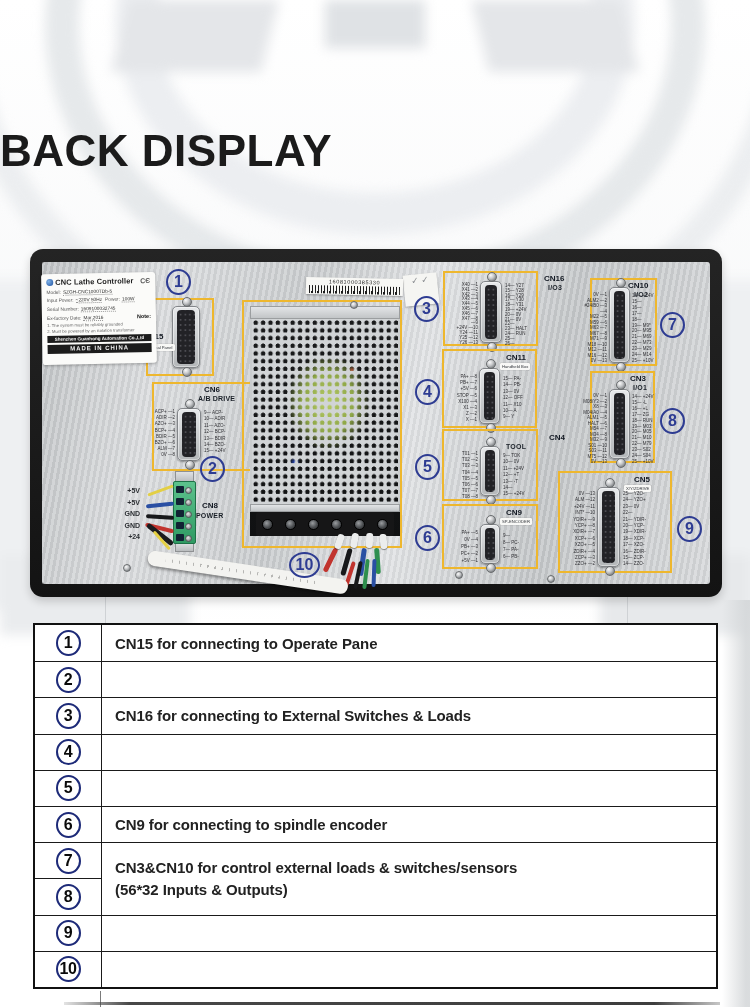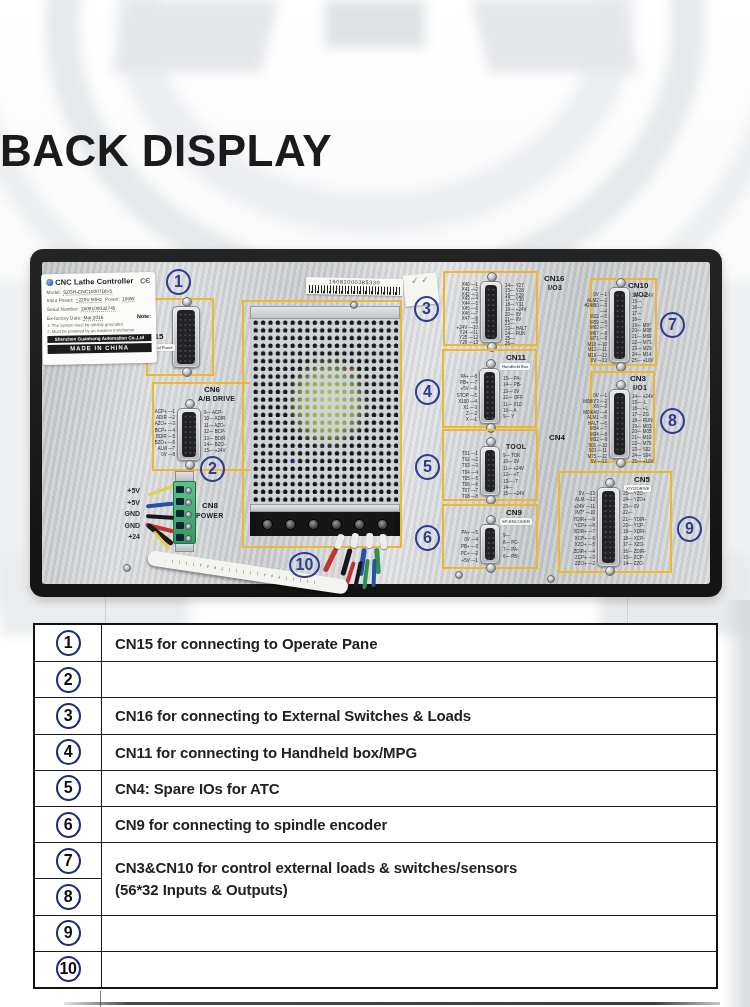--- a/index.html
+++ b/index.html
@@ -566,27 +566,25 @@
     <div class="lrow">
       <div class="lnum">
           <span class="circ">3</span>
         </div>
       <div class="ldesc">CN16 for connecting to External Switches &amp; Loads</div>
     </div>
     <div class="lrow">
       <div class="lnum">
           <span class="circ">4</span>
         </div>
-      <div class="ldesc">CN11 for connecting to Handheld box/MPG</div>
     </div>
     <div class="lrow">
       <div class="lnum">
           <span class="circ">5</span>
         </div>
-      <div class="ldesc">CN4: Spare IOs for ATC</div>
     </div>
     <div class="lrow">
       <div class="lnum">
           <span class="circ">6</span>
         </div>
       <div class="ldesc">CN9 for connecting to spindle encoder</div>
     </div>
     <div class="lrow merged">
       <div class="lnum split">
         <div class="half">

